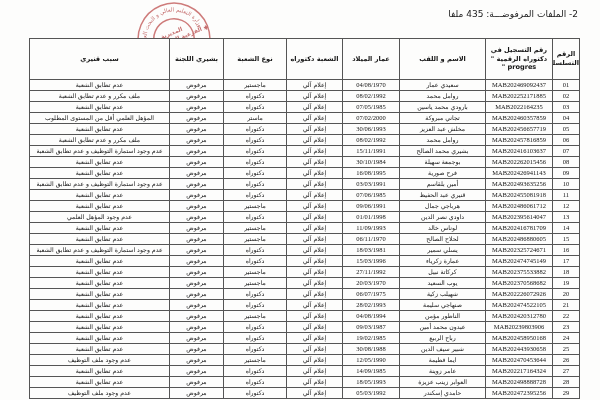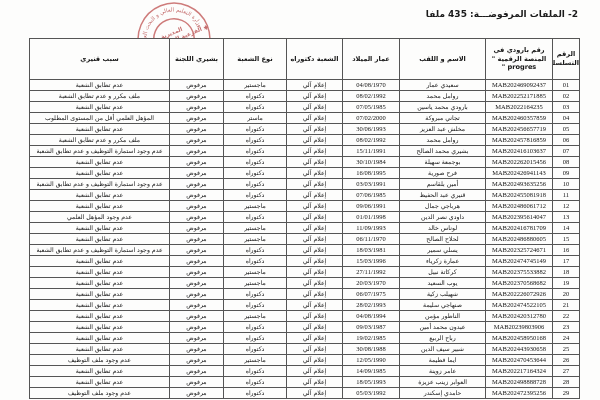--- a/index.html
+++ b/index.html
@@ -1,18 +1,18 @@
 <!DOCTYPE html>
 <html lang="ar"><head>
 <meta charset="utf-8">
 <style>
   html,body{margin:0;padding:0;background:#e8e8e8;}
   .page{position:relative;width:600px;height:400px;background:#fdfdfc;overflow:hidden;
         font-family:"DejaVu Sans",sans-serif;}
-  .title{position:absolute;top:9px;right:22px;direction:rtl;font-size:9px;font-weight:bold;
+  .title{position:absolute;top:9px;right:22px;direction:rtl;font-size:9px;font-weight:normal;
          color:#1a1a1a;letter-spacing:0;}
   table.tbl{position:absolute;top:38px;right:20px;width:542px;border-collapse:collapse;
             table-layout:fixed;direction:rtl;}
   .tbl th,.tbl td{border:1px solid #555;padding:0;text-align:center;vertical-align:middle;
                   overflow:hidden;color:#161616;}
   .tbl th{height:40px;font-size:6.6px;font-weight:bold;white-space:normal;line-height:1.3;
           background:#fdfdfc;}
   .tbl td{height:10px;font-size:6.2px;line-height:1;white-space:nowrap;}
   td.col-reg,td.col-dob,td.col-serial{font-family:"Liberation Serif",serif;font-size:6.5px;}
   .col-serial{width:26px}.col-reg{width:66px}.col-name{width:85px}.col-dob{width:56px}
@@ -46,21 +46,21 @@
     <text class="ctr" x="50" y="53">الفرعية للمستخدمين</text>
     <text class="ctr" x="50" y="61">و التكوين</text>
     <text class="star" x="13" y="54">✱</text>
     <text class="star" x="87" y="54">✱</text>
   </svg>
 
   <table class="tbl" dir="rtl">
     <thead>
       <tr id="headRow">
           <th class="col-serial">الرقم التسلسلي</th>
-          <th class="col-reg">رقم بارودي في المنصة الرقمية " progres "</th>
+          <th class="col-reg">رقم التسجيل في دكتوراه الرقمية " progres "</th>
           <th class="col-name">الاسم و اللقب</th>
           <th class="col-dob">عمار الميلاد</th>
           <th class="col-branch">الشعبة دكتوراه</th>
           <th class="col-degree">نوع الشعبة</th>
           <th class="col-decision">بشيري اللجنة</th>
           <th class="col-reason">سبب قنيري</th>
         </tr>
     </thead>
     <tbody id="bodyRows">
         <tr>

